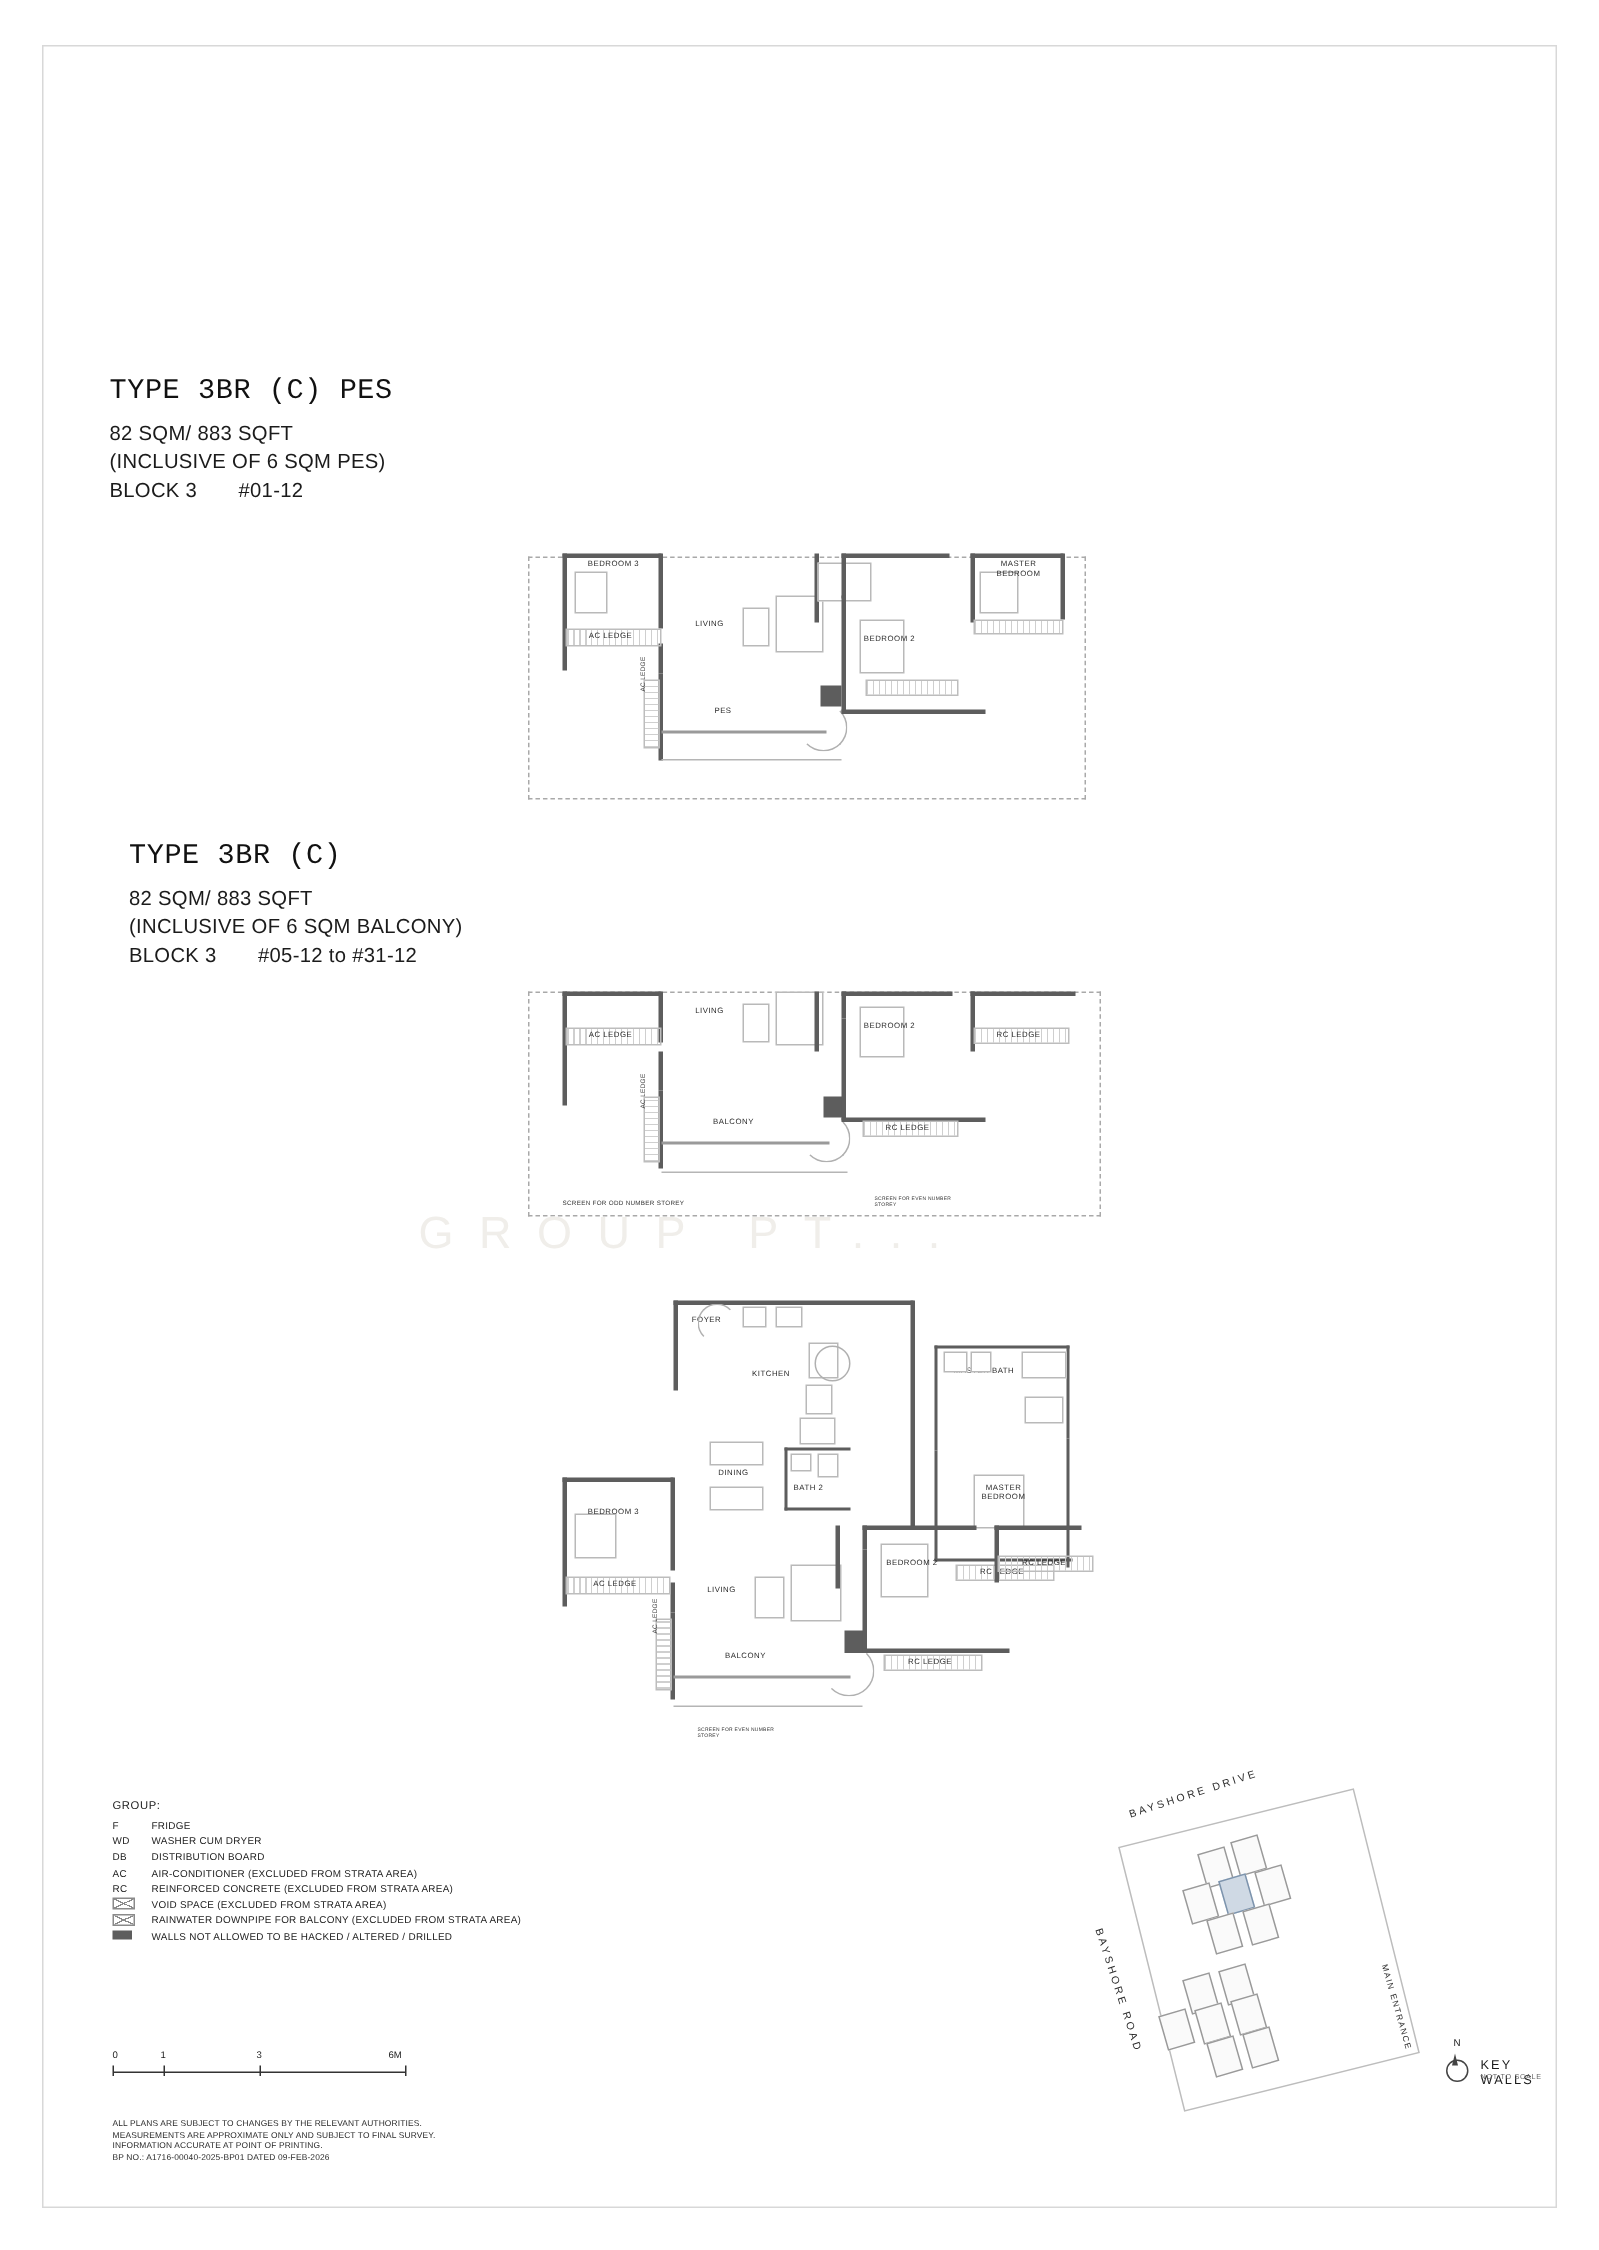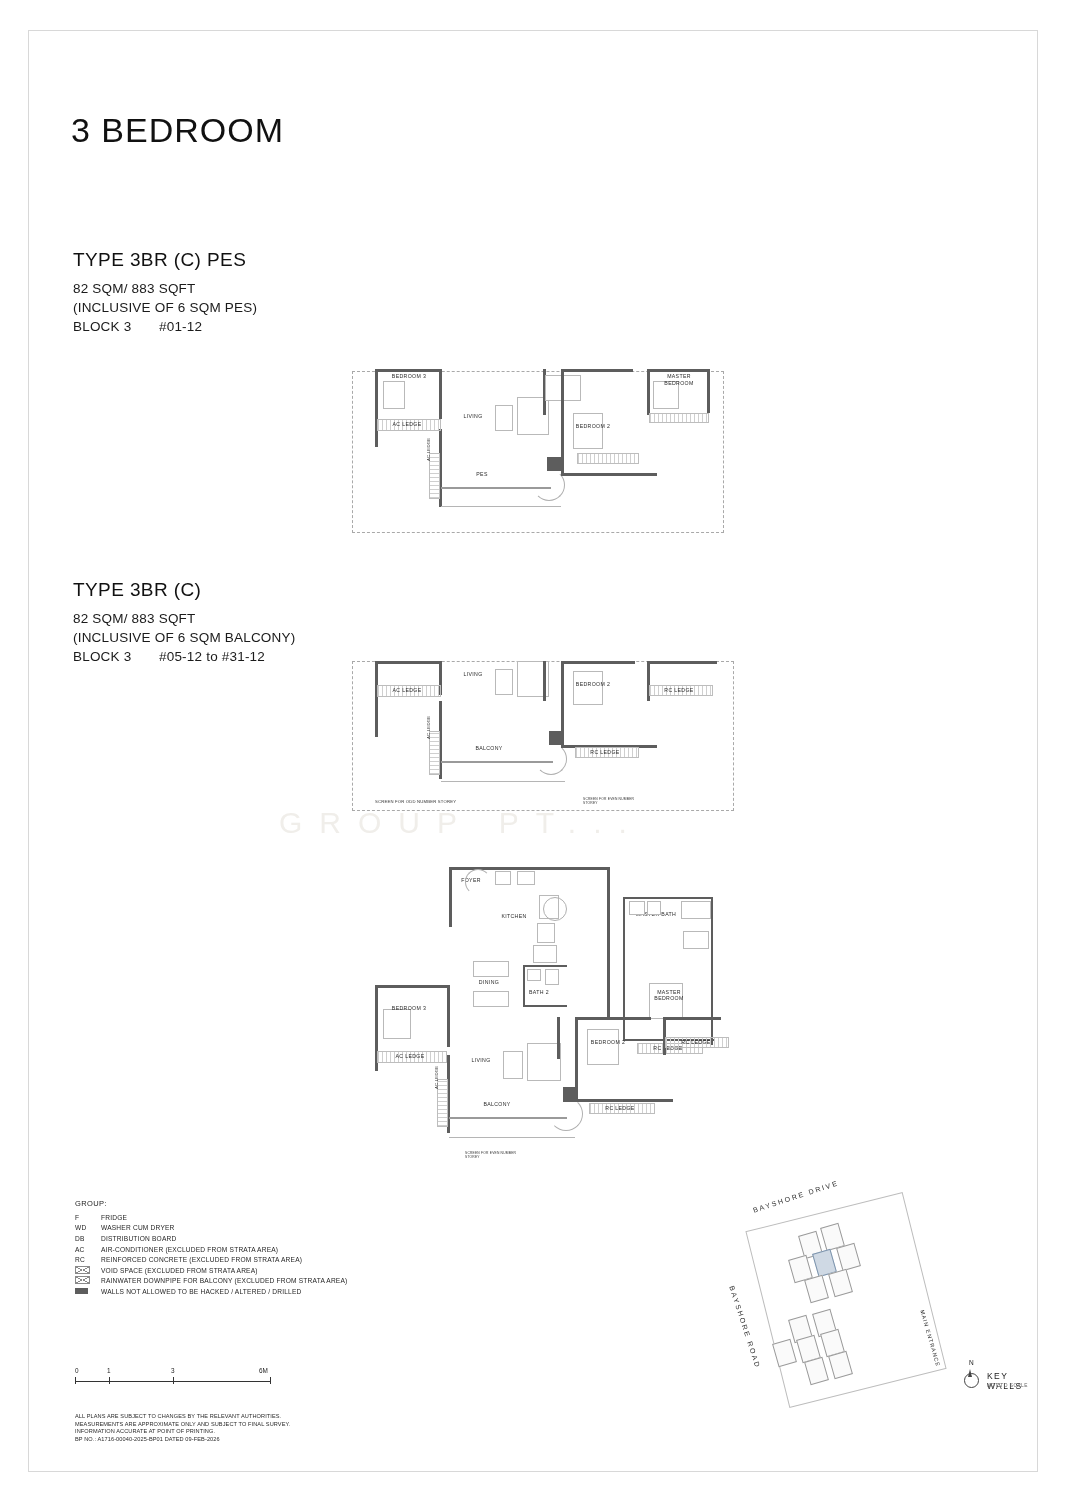--- a/index.html
+++ b/index.html
@@ -9,21 +9,21 @@
   }
   .page{
     position:absolute;left:28px;top:30px;width:1010px;height:1442px;
     border:1px solid #d8d8d8;background:#fff;box-sizing:border-box;
   }
   .title{
     position:absolute;left:42px;top:80px;font-size:34px;letter-spacing:1px;
     font-weight:400;color:#111;
   }
   .unit-block{position:absolute;left:44px;}
-  .unit-type{font-size:19px;letter-spacing:.4px;font-weight:400;color:#111;margin-bottom:8px;}
+  .unit-type{font-size:19px;letter-spacing:.4px;font-weight:400;color:#111;margin-bottom:8px;font-family:Liberation Mono, monospace;}
   .unit-line{font-size:13.5px;line-height:19px;color:#1b1b1b;letter-spacing:.2px;}
   .unit-line .blk{display:inline-block;min-width:86px;}
 
   
   .plan{position:absolute;}
   .dash{position:absolute;border:1px dashed #a9a9a9;}
   .wall{position:absolute;background:#5d5d5d;}
   .wallL{position:absolute;background:#9a9a9a;}
   .thin{position:absolute;background:#b5b5b5;}
   .room{position:absolute;font-size:5.2px;letter-spacing:.35px;color:#2a2a2a;text-align:center;line-height:7px;}
@@ -83,21 +83,20 @@
   .kp-n{position:absolute;font-size:6.5px;}
   .kp-circle{position:absolute;width:13px;height:13px;border:.9px solid #444;border-radius:50%;}
   .kp-needle{position:absolute;width:0;height:0;border-left:2.6px solid transparent;border-right:2.6px solid transparent;border-bottom:8px solid #444;}
   .screen-note{position:absolute;font-size:4.2px;letter-spacing:.2px;color:#333;}
 </style>
 </head>
 <body>
 
 <div class="page">
 
-  <div class="title">3 BEDROOM</div>
 
   <div class="unit-block" style="top:218px;">
     <div class="unit-type">TYPE 3BR (C) PES</div>
     <div class="unit-line">82 SQM/ 883 SQFT</div>
     <div class="unit-line">(INCLUSIVE OF 6 SQM PES)</div>
     <div class="unit-line">
       <span class="blk">BLOCK 3</span><span>#01-12</span>
     </div>
   </div>
 
@@ -138,21 +137,21 @@
     <div class="hatch" style="left:230px;top:92px;width:60px;height:9px;"></div>
 
     <div class="wall" style="left:300px;top:8px;width:2.5px;height:46px;"></div>
     <div class="wall" style="left:300px;top:8px;width:62px;height:2.5px;"></div>
     <div class="wall" style="left:360px;top:8px;width:2.5px;height:44px;"></div>
     <div class="boxl" style="left:306px;top:20px;width:24px;height:26px;"></div>
     <div class="room" style="left:306px;top:12px;width:52px;">MASTER BEDROOM</div>
     <div class="hatch" style="left:302px;top:52px;width:58px;height:8px;"></div>
   </div>
 
-  <div class="unit-block" style="top:548px;">
+  <div class="unit-block" style="top:528px;margin-left:13px;">
     <div class="unit-type">TYPE 3BR (C)</div>
     <div class="unit-line">82 SQM/ 883 SQFT</div>
     <div class="unit-line">(INCLUSIVE OF 6 SQM BALCONY)</div>
     <div class="unit-line">
       <span class="blk">BLOCK 3</span><span>#05-12 to #31-12</span>
     </div>
   </div>
 
   <div class="plan" style="left:318px;top:608px;width:400px;height:190px;">
     <div class="dash" style="left:5px;top:22px;width:380px;height:148px;"></div>

